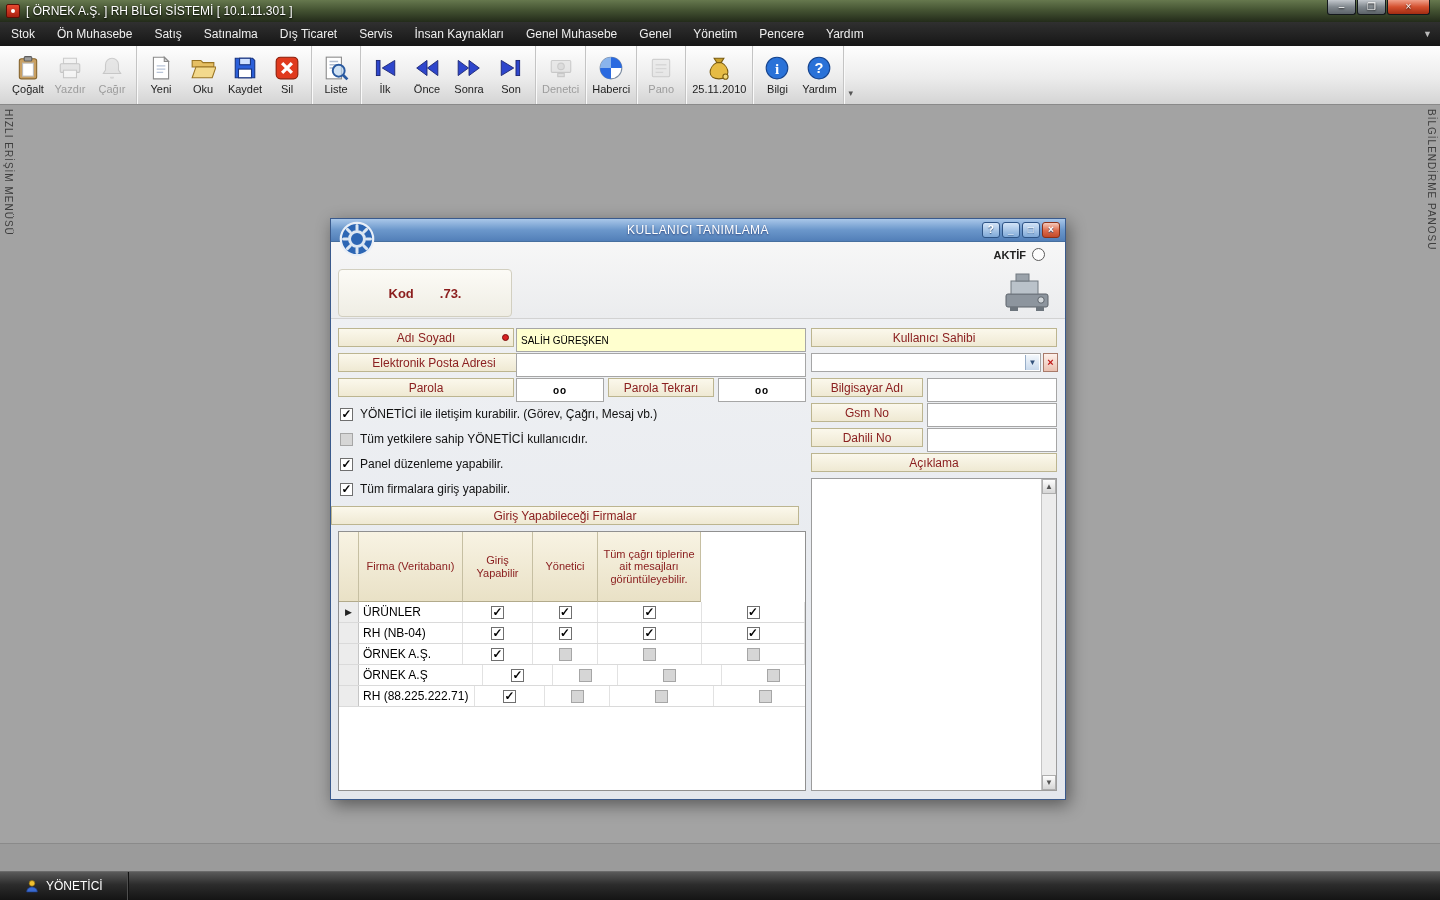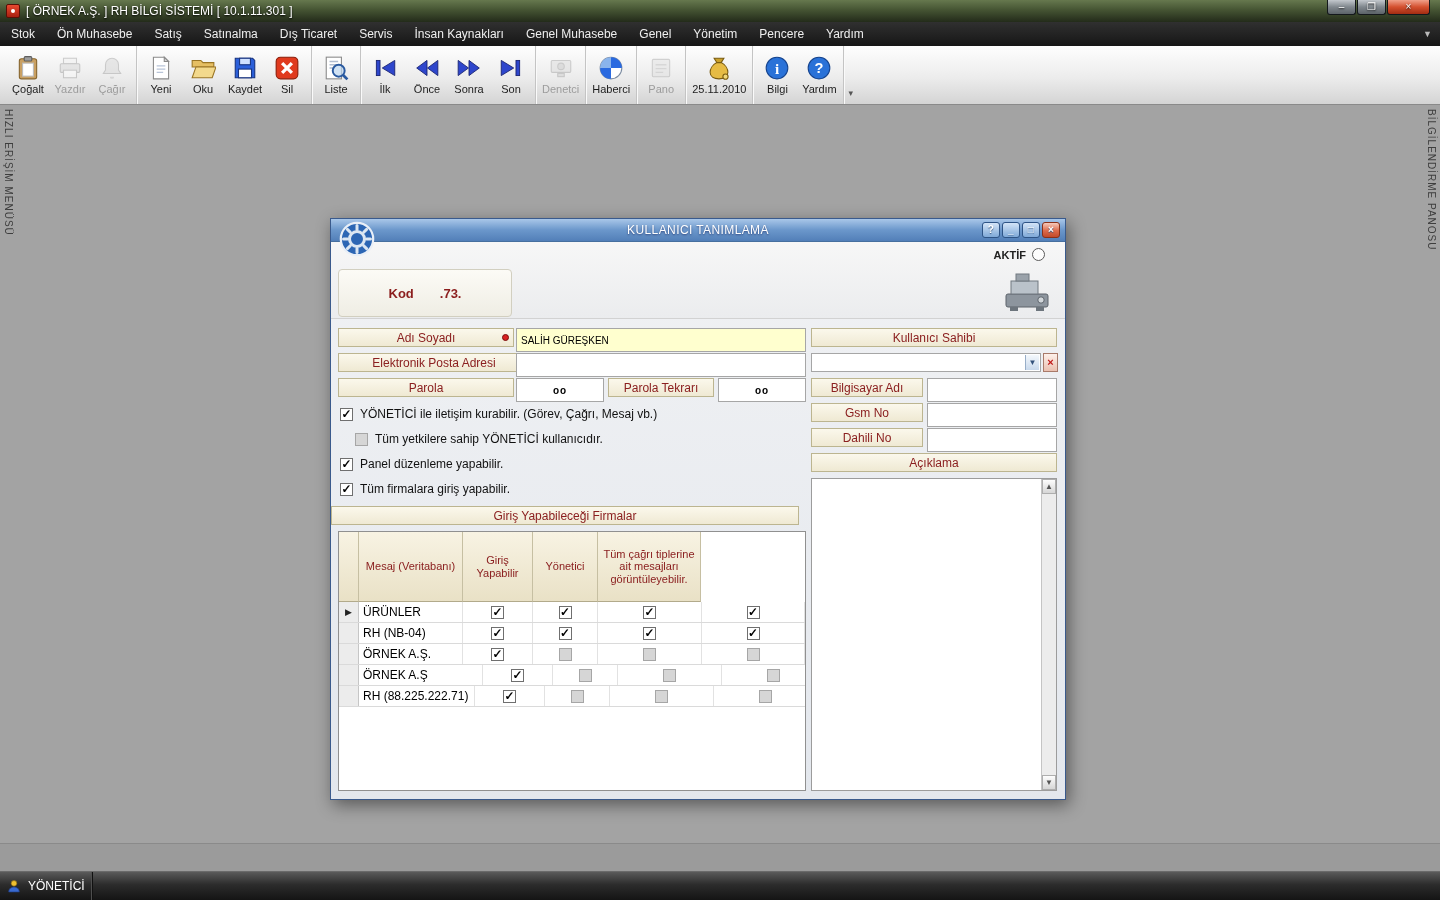--- a/index.html
+++ b/index.html
@@ -49,21 +49,21 @@
     background:#9b9b9b; border-top:1px solid #8a8a8a; }
   .side-tab { position:absolute; top:4px; writing-mode:vertical-rl; font-size:10px;
     letter-spacing:1px; color:#3e3e3e; }
   .side-tab.left { left:3px; }
   .side-tab.right { right:3px; }
 
   
   .statusbar { position:absolute; left:0; right:0; bottom:0; height:29px;
     background:linear-gradient(#5a5a5a,#2c2c2c 45%,#141414); border-top:1px solid #6a6a6a;
     display:flex; align-items:center; color:#fff; font-size:12px; }
-  .sb-seg { display:flex; align-items:center; height:100%; padding:0 6px;
+  .sb-seg { display:flex; align-items:center; height:100%; padding:0 24px;
     border-right:1px solid #4e4e4e; box-shadow:1px 0 0 #111; }
   .sb-icon { width:16px; height:16px; margin-right:6px; }
   .sb-icon svg { width:100%; height:100%; }
 
   
   .dialog { position:absolute; left:330px; top:218px; width:736px; height:582px;
     border:1px solid #3a5a8c; background:linear-gradient(#f1f2f4,#e3e7ed);
     box-shadow:3px 5px 16px rgba(0,0,0,.45); }
   .dlg-title { height:23px; background:linear-gradient(#a9c7e9,#6b97cb 50%,#527fb8);
     border-bottom:1px solid #47709f; display:flex; align-items:center; justify-content:center;
@@ -411,39 +411,39 @@
             <div class="sbtn up">▲</div>
             <div class="sbtn down">▼</div>
           </div>
         </div>
 
         <div>
             <div class="cbrow" style="left: 9px; top: 165px;">
               <span class="cb">✓</span>
               <span>YÖNETİCİ ile iletişim kurabilir. (Görev, Çağrı, Mesaj vb.)</span>
             </div>
-            <div class="cbrow" style="left: 24px; top: 190px;">
+            <div class="cbrow" style="left: 9px; top: 190px;">
               <span class="cb off"></span>
               <span>Tüm yetkilere sahip YÖNETİCİ kullanıcıdır.</span>
             </div>
             <div class="cbrow" style="left: 9px; top: 215px;">
               <span class="cb">✓</span>
               <span>Panel düzenleme yapabilir.</span>
             </div>
             <div class="cbrow" style="left: 9px; top: 240px;">
               <span class="cb">✓</span>
               <span>Tüm firmalara giriş yapabilir.</span>
             </div>
           </div>
 
         <div class="flabel fheader" style="left:0;top:264px;width:468px">Giriş Yapabileceği Firmalar</div>
         <div class="ftable">
           <div class="thead">
               <div class="th" style="width: 20px;"></div>
-              <div class="th" style="width: 104px;">Mesaj (Veritabanı)</div>
+              <div class="th" style="width: 104px;">Firma (Veritabanı)</div>
               <div class="th" style="width: 70px;">Giriş Yapabilir</div>
               <div class="th" style="width: 65px;">Yönetici</div>
               <div class="th" style="width: 103px;">Tüm çağrı tiplerine ait mesajları görüntüleyebilir.</div>
             </div>
           <div>
               <div class="trow">
                 <div class="td sel" style="width: 20px;">▶</div>
                 <div class="td firma" style="width: 104px;">ÜRÜNLER</div>
                 <div class="td ck" style="width: 70px;">
                   <span class="cb">✓</span>

